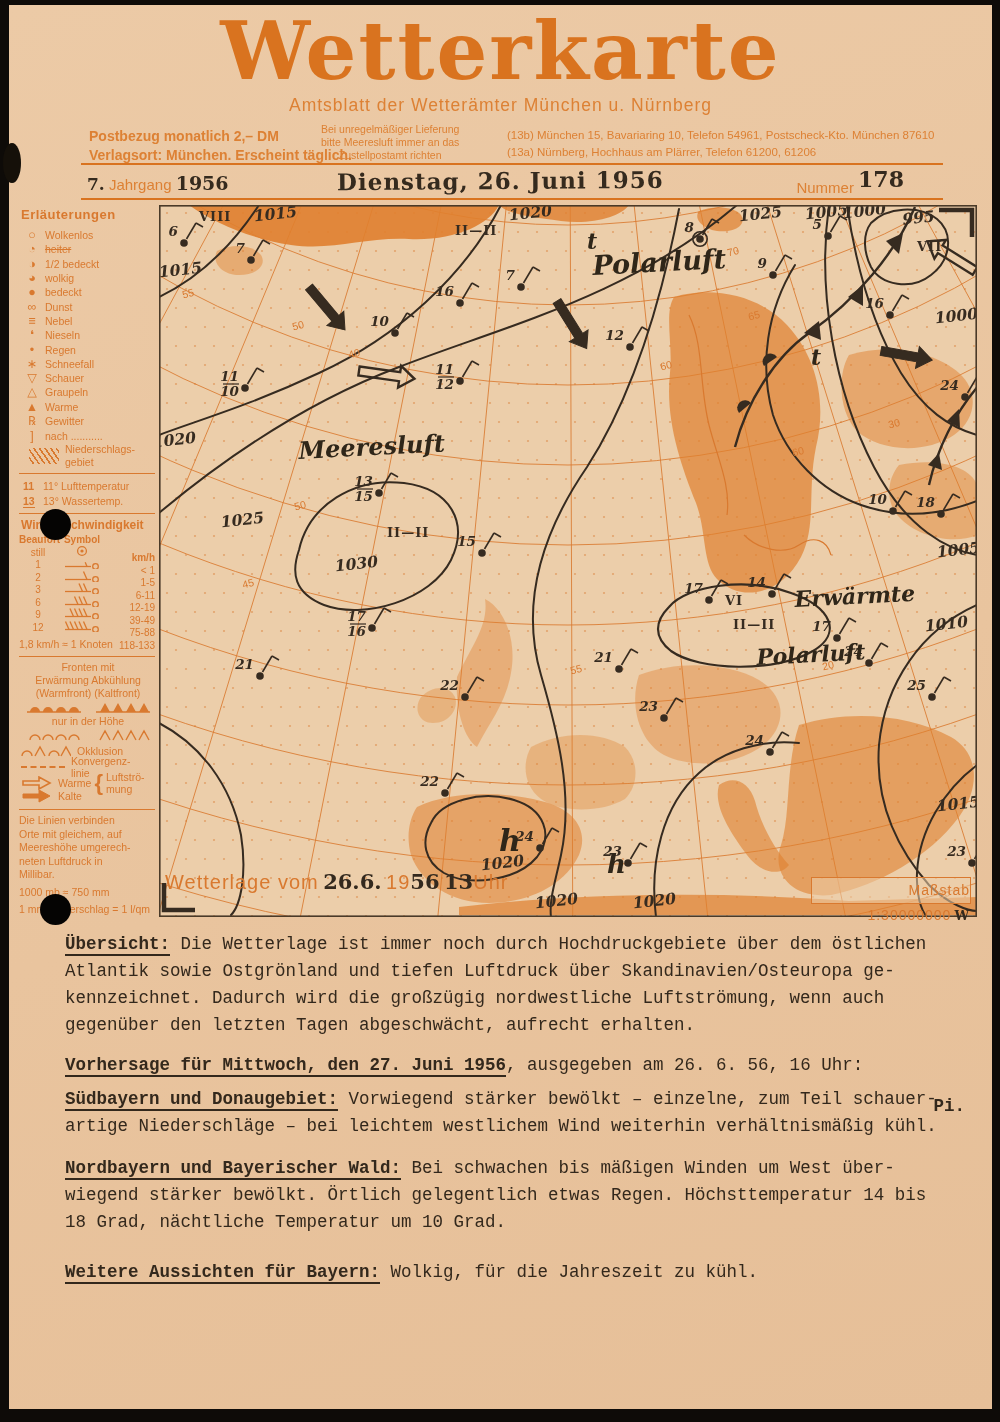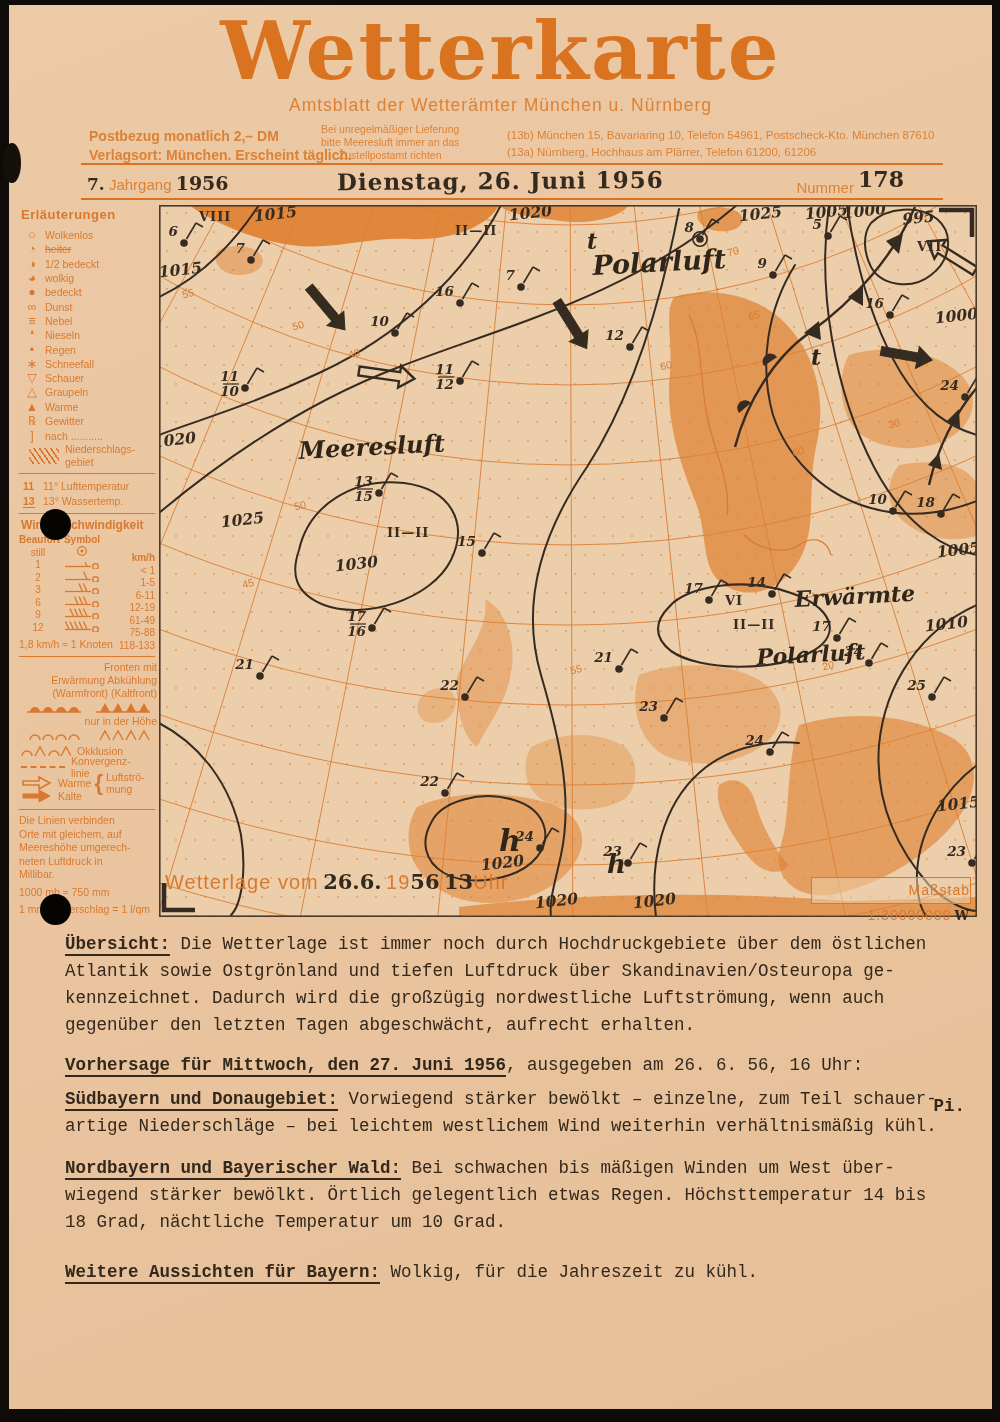--- a/index.html
+++ b/index.html
@@ -47,21 +47,21 @@
   .temprow{display:flex;height:15px;align-items:center;}
   .tval{width:20px;flex:0 0 20px;text-align:left;padding-left:4px;font-weight:bold;}
   .tval.u{border-bottom:0;}
   .tval.u span{border-bottom:1.5px solid #d9792f;}
   .whead{font-size:12px;font-weight:bold;margin:2px 0 2px 2px;}
   .wrow,.whrow{display:flex;align-items:center;height:12.5px;font-size:10px;}
   .wb{width:38px;flex:0 0 38px;text-align:center;}
   .wsym{width:50px;flex:0 0 50px;text-align:center;}
   .wk{width:48px;flex:0 0 48px;text-align:right;padding-right:2px;margin-top:36px;}
   .wnote{margin-top:3px;font-size:10.5px;}
-  .fr-c{text-align:right;line-height:13px;}
+  .fr-c{text-align:center;line-height:13px;}
   .ficons{display:flex;justify-content:space-around;align-items:center;height:15px;}
   .frow{display:flex;align-items:center;height:16px;}
   .dashline{width:44px;border-top:2px dashed #d9792f;margin:0 6px 0 2px;flex:0 0 44px;}
   .brace{font-size:22px;font-weight:bold;margin:0 3px;}
   .notes{line-height:13.5px;margin-top:2px;}
   .mnote{margin-top:3px;}
 
   .hole{position:absolute;width:31px;height:31px;border-radius:50%;background:#050403;z-index:5;}
   .hole1{left:31px;top:504px;} .hole2{left:31px;top:889px;}
 
@@ -250,21 +250,21 @@
         </div>
         <div class="wrow">
           <span class="wb">6</span>
           <span class="wsym"><svg width="42" height="12">
               <line x1="4" y1="9.5" x2="30" y2="9.5" stroke="#d9792f" stroke-width="1.3"></line>
               <circle cx="34.5" cy="9.5" r="2.8" fill="none" stroke="#d9792f" stroke-width="1.3"></circle>
               <line x1="26" y1="9.5" x2="22.5" y2="1.5" stroke="#d9792f" stroke-width="1.3"></line>
               <line x1="21.5" y1="9.5" x2="18" y2="1.5" stroke="#d9792f" stroke-width="1.3"></line>
               <line x1="17" y1="9.5" x2="13.5" y2="1.5" stroke="#d9792f" stroke-width="1.3"></line>
             </svg></span>
-          <span class="wk">61-49</span>
+          <span class="wk">39-49</span>
         </div>
         <div class="wrow">
           <span class="wb">9</span>
           <span class="wsym"><svg width="42" height="12">
               <line x1="4" y1="9.5" x2="30" y2="9.5" stroke="#d9792f" stroke-width="1.3"></line>
               <circle cx="34.5" cy="9.5" r="2.8" fill="none" stroke="#d9792f" stroke-width="1.3"></circle>
               <line x1="26" y1="9.5" x2="22.5" y2="1.5" stroke="#d9792f" stroke-width="1.3"></line>
               <line x1="21.5" y1="9.5" x2="18" y2="1.5" stroke="#d9792f" stroke-width="1.3"></line>
               <line x1="17" y1="9.5" x2="13.5" y2="1.5" stroke="#d9792f" stroke-width="1.3"></line>
               <line x1="12.5" y1="9.5" x2="9" y2="1.5" stroke="#d9792f" stroke-width="1.3"></line>

